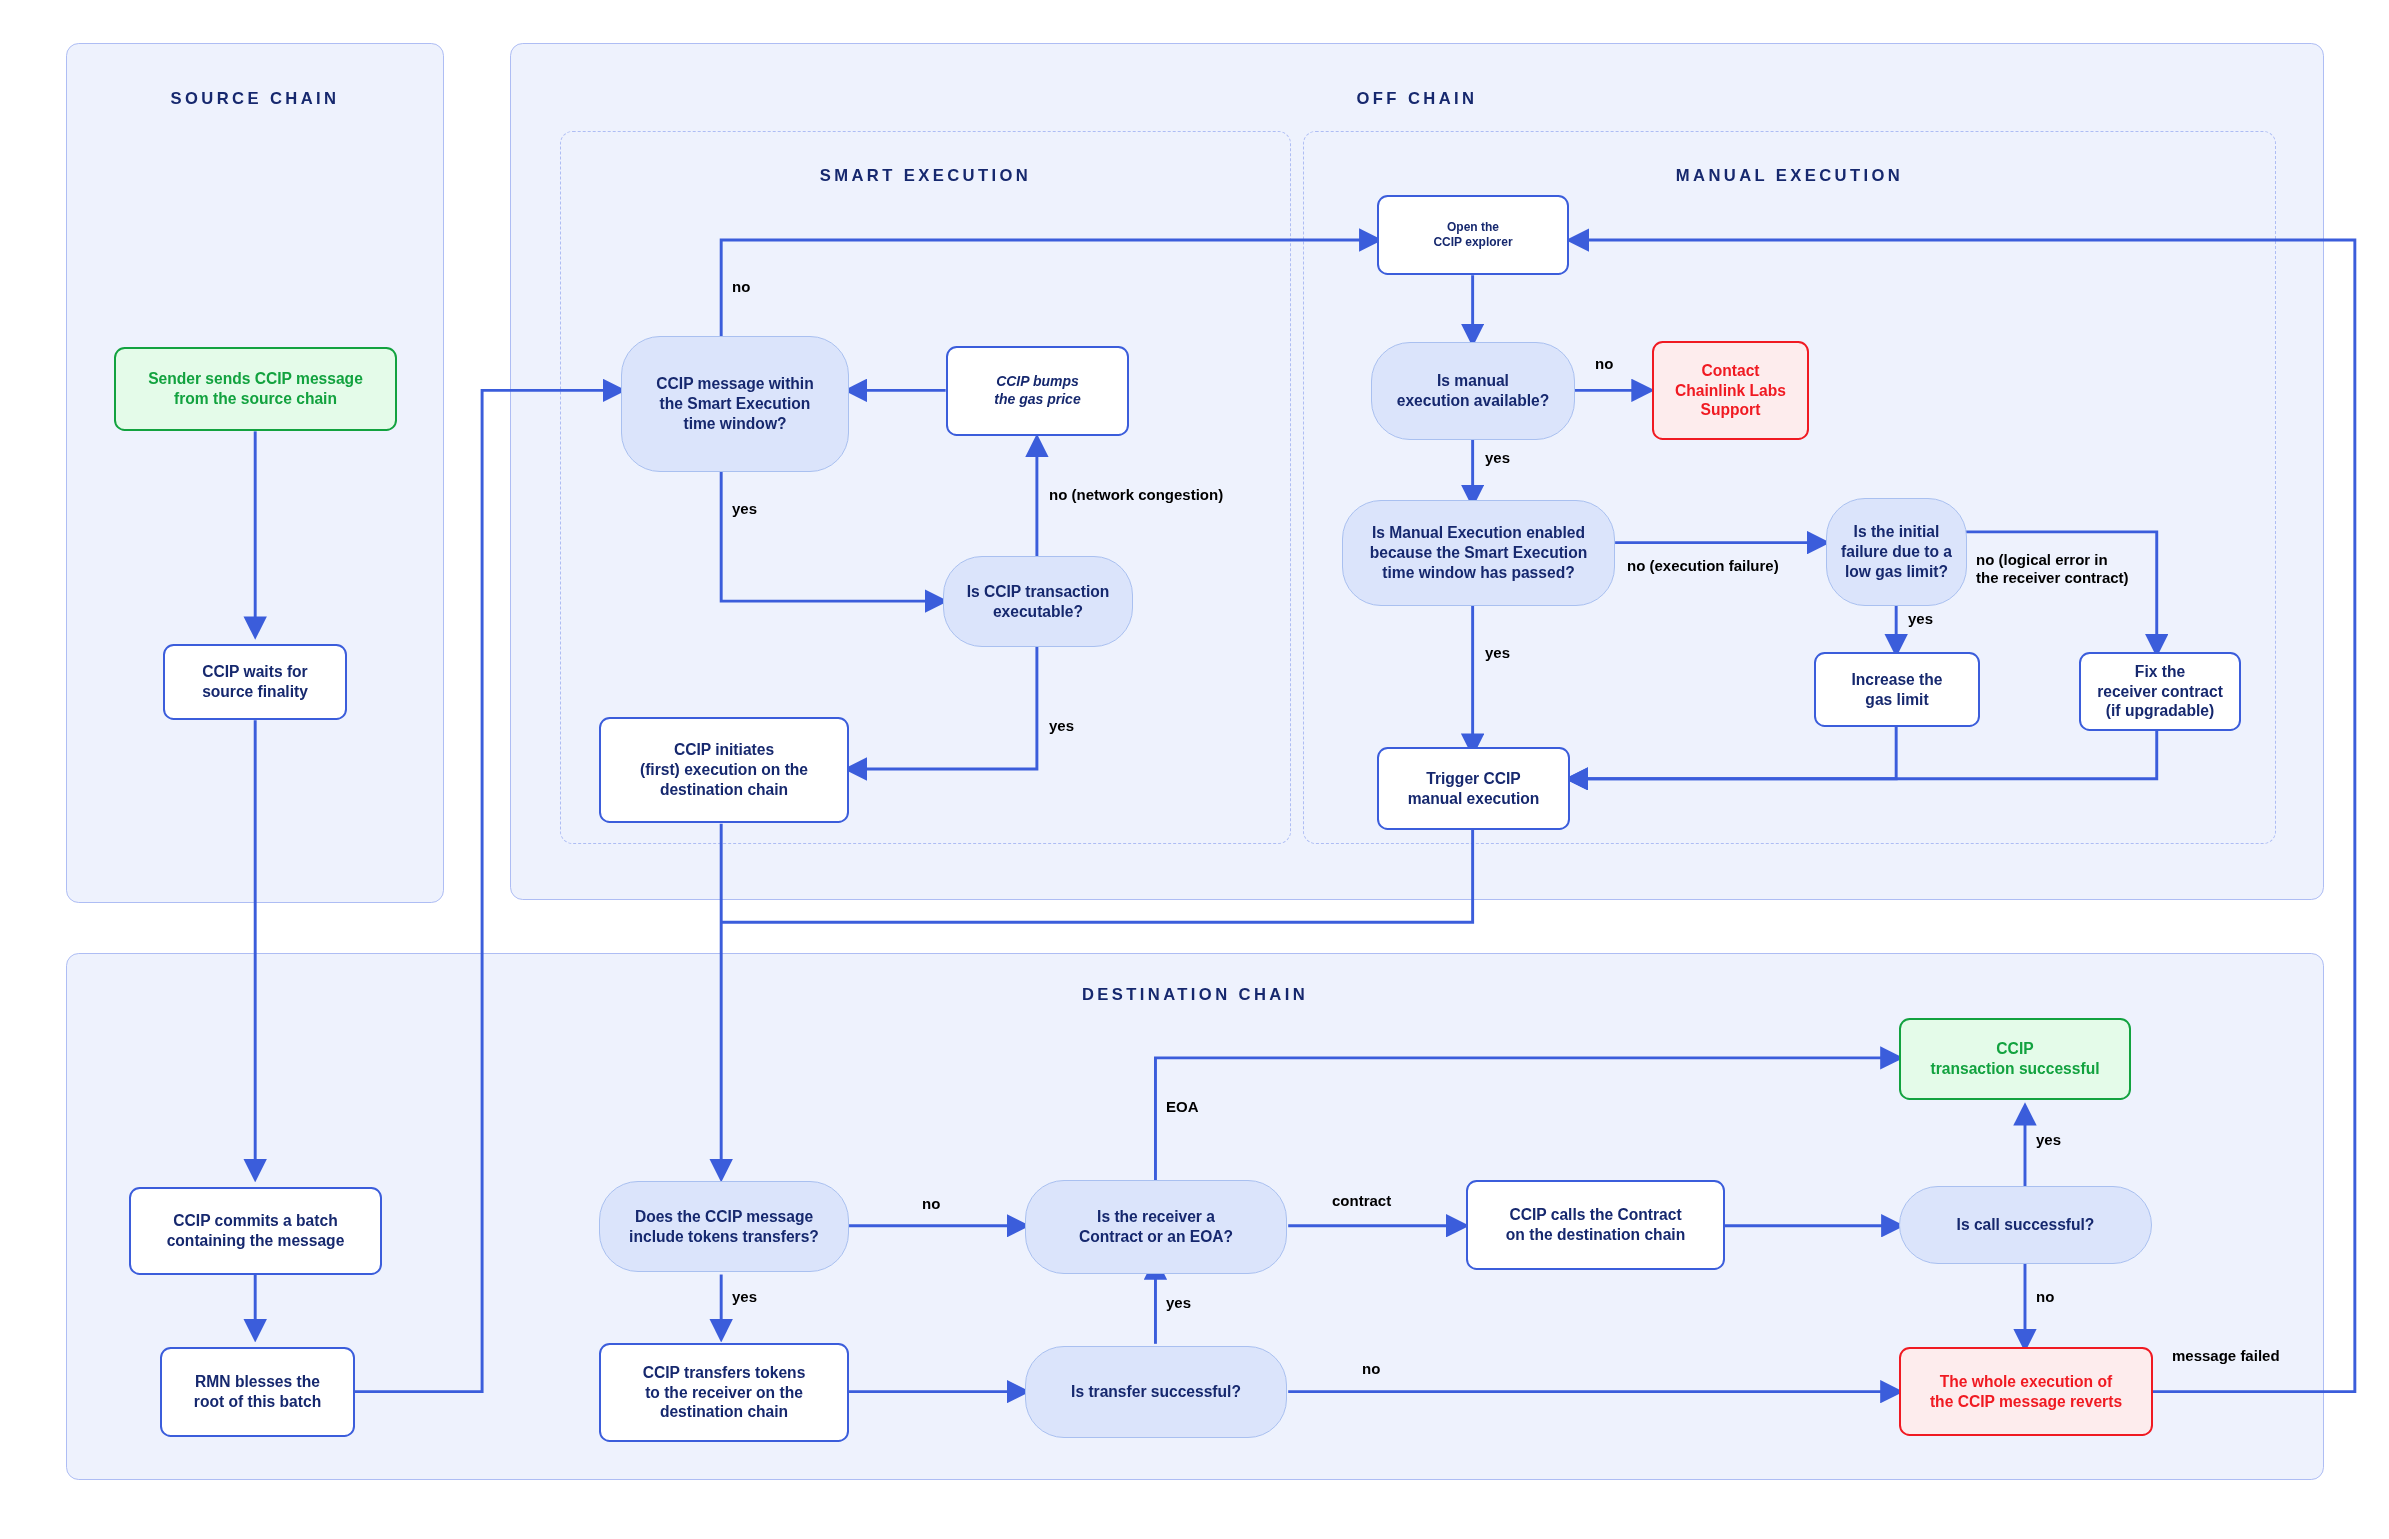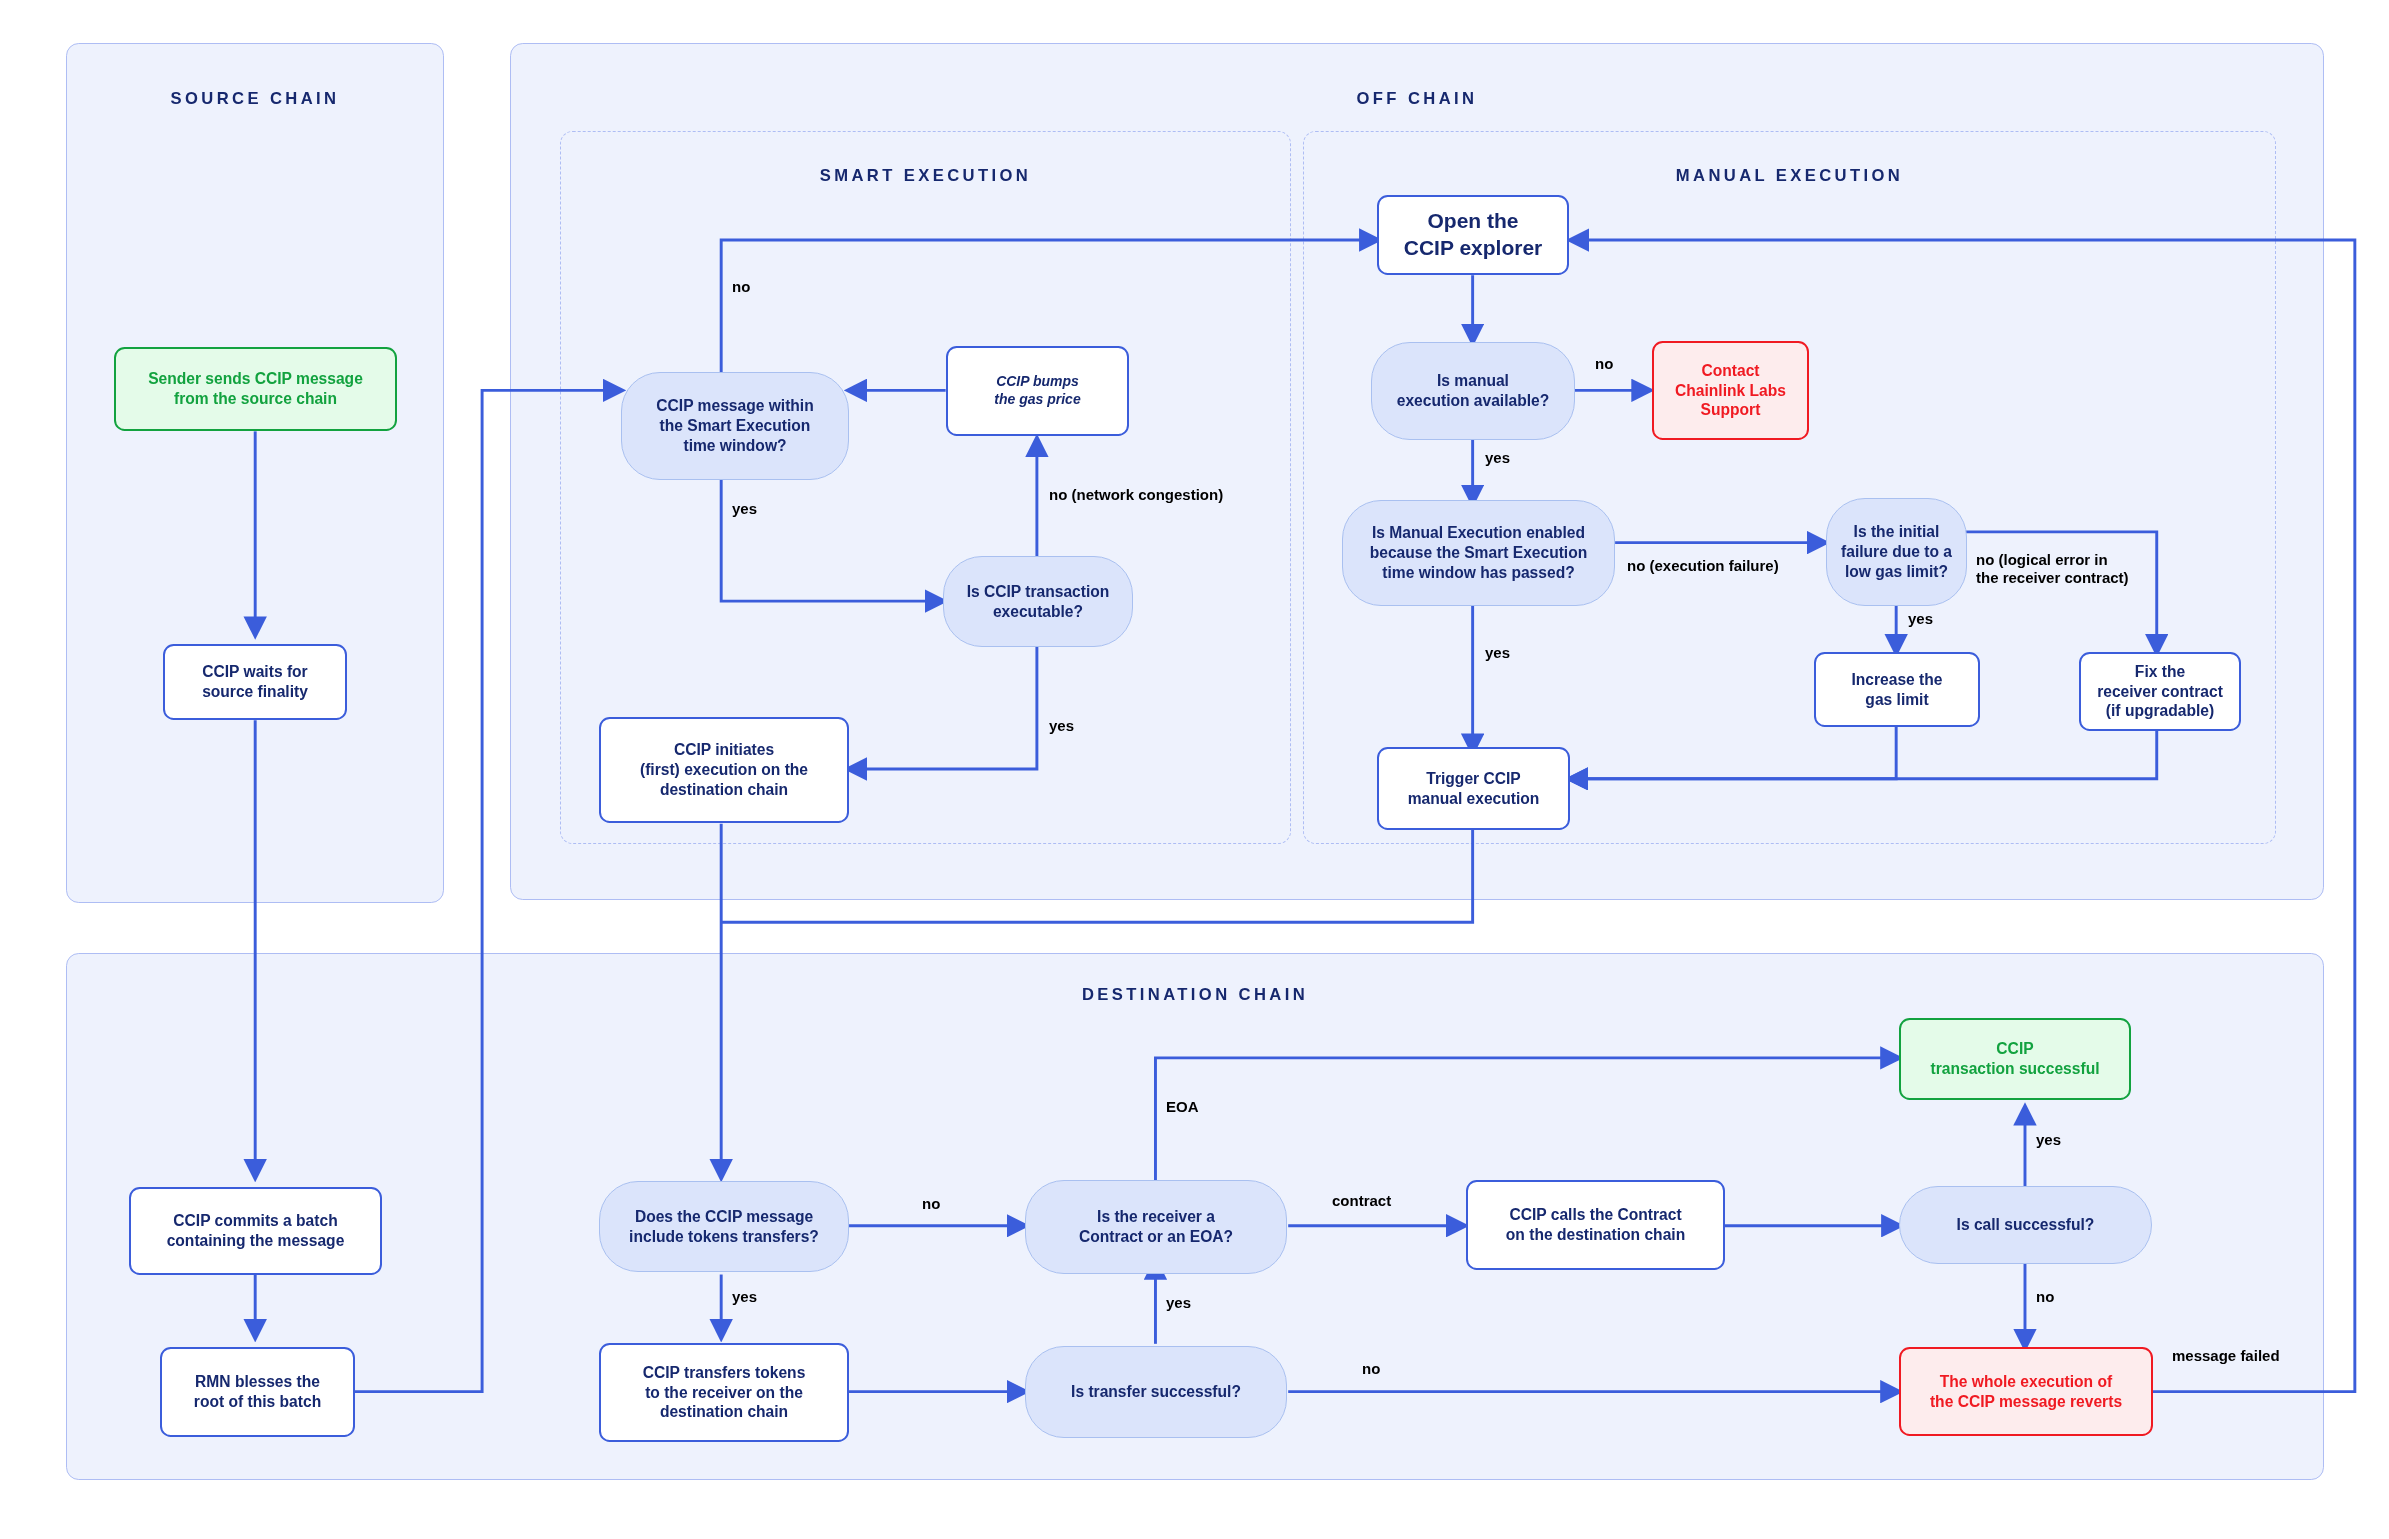--- a/index.html
+++ b/index.html
@@ -95,26 +95,26 @@
 
       <path d="M4412,2852 L4826,2852 L4826,492 L3220,492" marker-end="url(#ah)"></path>
     </g>
   </svg>
 
   <div class="node ok" style="left:114px;top:347px;width:283px;height:84px;font-size:15.6px;">Sender sends CCIP message<br>from the source chain</div>
   <div class="node proc" style="left:163px;top:644px;width:184px;height:76px;font-size:15.6px;">CCIP waits for<br>source finality</div>
   <div class="node proc" style="left:129px;top:1187px;width:253px;height:88px;font-size:15.6px;">CCIP commits a batch<br>containing the message</div>
   <div class="node proc" style="left:160px;top:1347px;width:195px;height:90px;font-size:15.6px;">RMN blesses the<br>root of this batch</div>
 
-  <div class="node dec" style="left:621px;top:336px;width:228px;height:108px;font-size:15.6px;margin-top:36px;">CCIP message within<br>the Smart Execution<br>time window?</div>
+  <div class="node dec" style="left:621px;top:336px;width:228px;height:136px;font-size:15.6px;">CCIP message within<br>the Smart Execution<br>time window?</div>
   <div class="node proc" style="left:946px;top:346px;width:183px;height:90px;font-size:14px;font-style:italic;">CCIP bumps<br>the gas price</div>
   <div class="node dec" style="left:943px;top:556px;width:190px;height:91px;font-size:15.6px;">Is CCIP transaction<br>executable?</div>
   <div class="node proc" style="left:599px;top:717px;width:250px;height:106px;font-size:15.6px;">CCIP initiates<br>(first) execution on the<br>destination chain</div>
 
-  <div class="node proc" style="left:1377px;top:195px;width:192px;height:80px;font-size:21px;">Open the<br>CCIP explorer</div>
+  <div class="node proc" style="left:1377px;top:195px;width:192px;height:80px;font-size:12px;">Open the<br>CCIP explorer</div>
   <div class="node dec" style="left:1371px;top:342px;width:204px;height:98px;font-size:15.6px;">Is manual<br>execution available?</div>
   <div class="node err" style="left:1652px;top:341px;width:157px;height:99px;font-size:15.6px;">Contact<br>Chainlink Labs<br>Support</div>
   <div class="node dec" style="left:1342px;top:500px;width:273px;height:106px;font-size:15.6px;">Is Manual Execution enabled<br>because the Smart Execution<br>time window has passed?</div>
   <div class="node dec" style="left:1826px;top:498px;width:141px;height:108px;font-size:15.6px;">Is the initial<br>failure due to a<br>low gas limit?</div>
   <div class="node proc" style="left:1814px;top:652px;width:166px;height:75px;font-size:15.6px;">Increase the<br>gas limit</div>
   <div class="node proc" style="left:2079px;top:652px;width:162px;height:79px;font-size:15.6px;">Fix the<br>receiver contract<br>(if upgradable)</div>
   <div class="node proc" style="left:1377px;top:747px;width:193px;height:83px;font-size:15.6px;">Trigger CCIP<br>manual execution</div>
 
   <div class="node dec" style="left:599px;top:1181px;width:250px;height:91px;font-size:15.6px;">Does the CCIP message<br>include tokens transfers?</div>
   <div class="node proc" style="left:599px;top:1343px;width:250px;height:99px;font-size:15.6px;">CCIP transfers tokens<br>to the receiver on the<br>destination chain</div>

